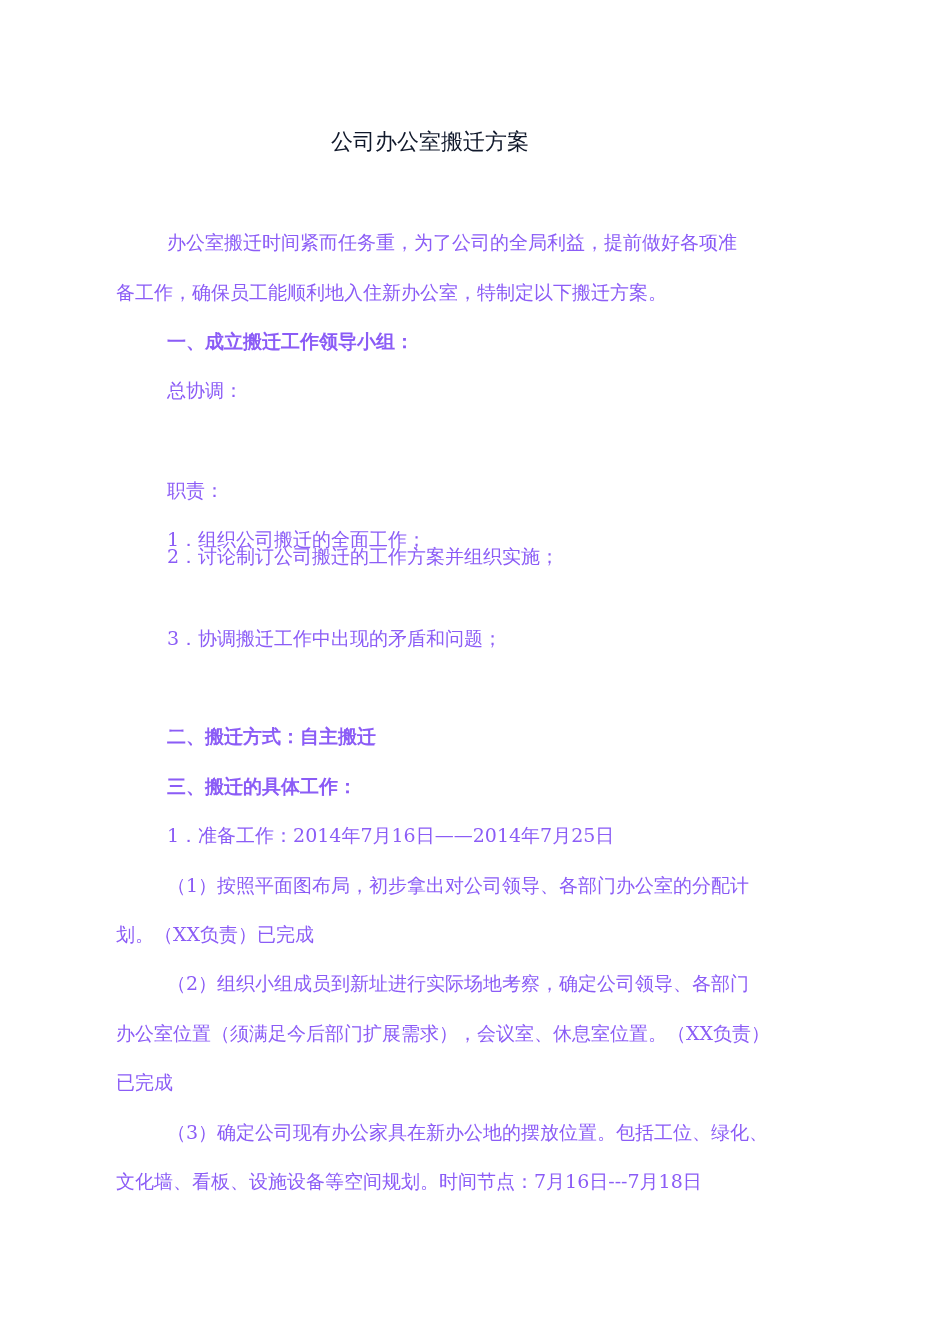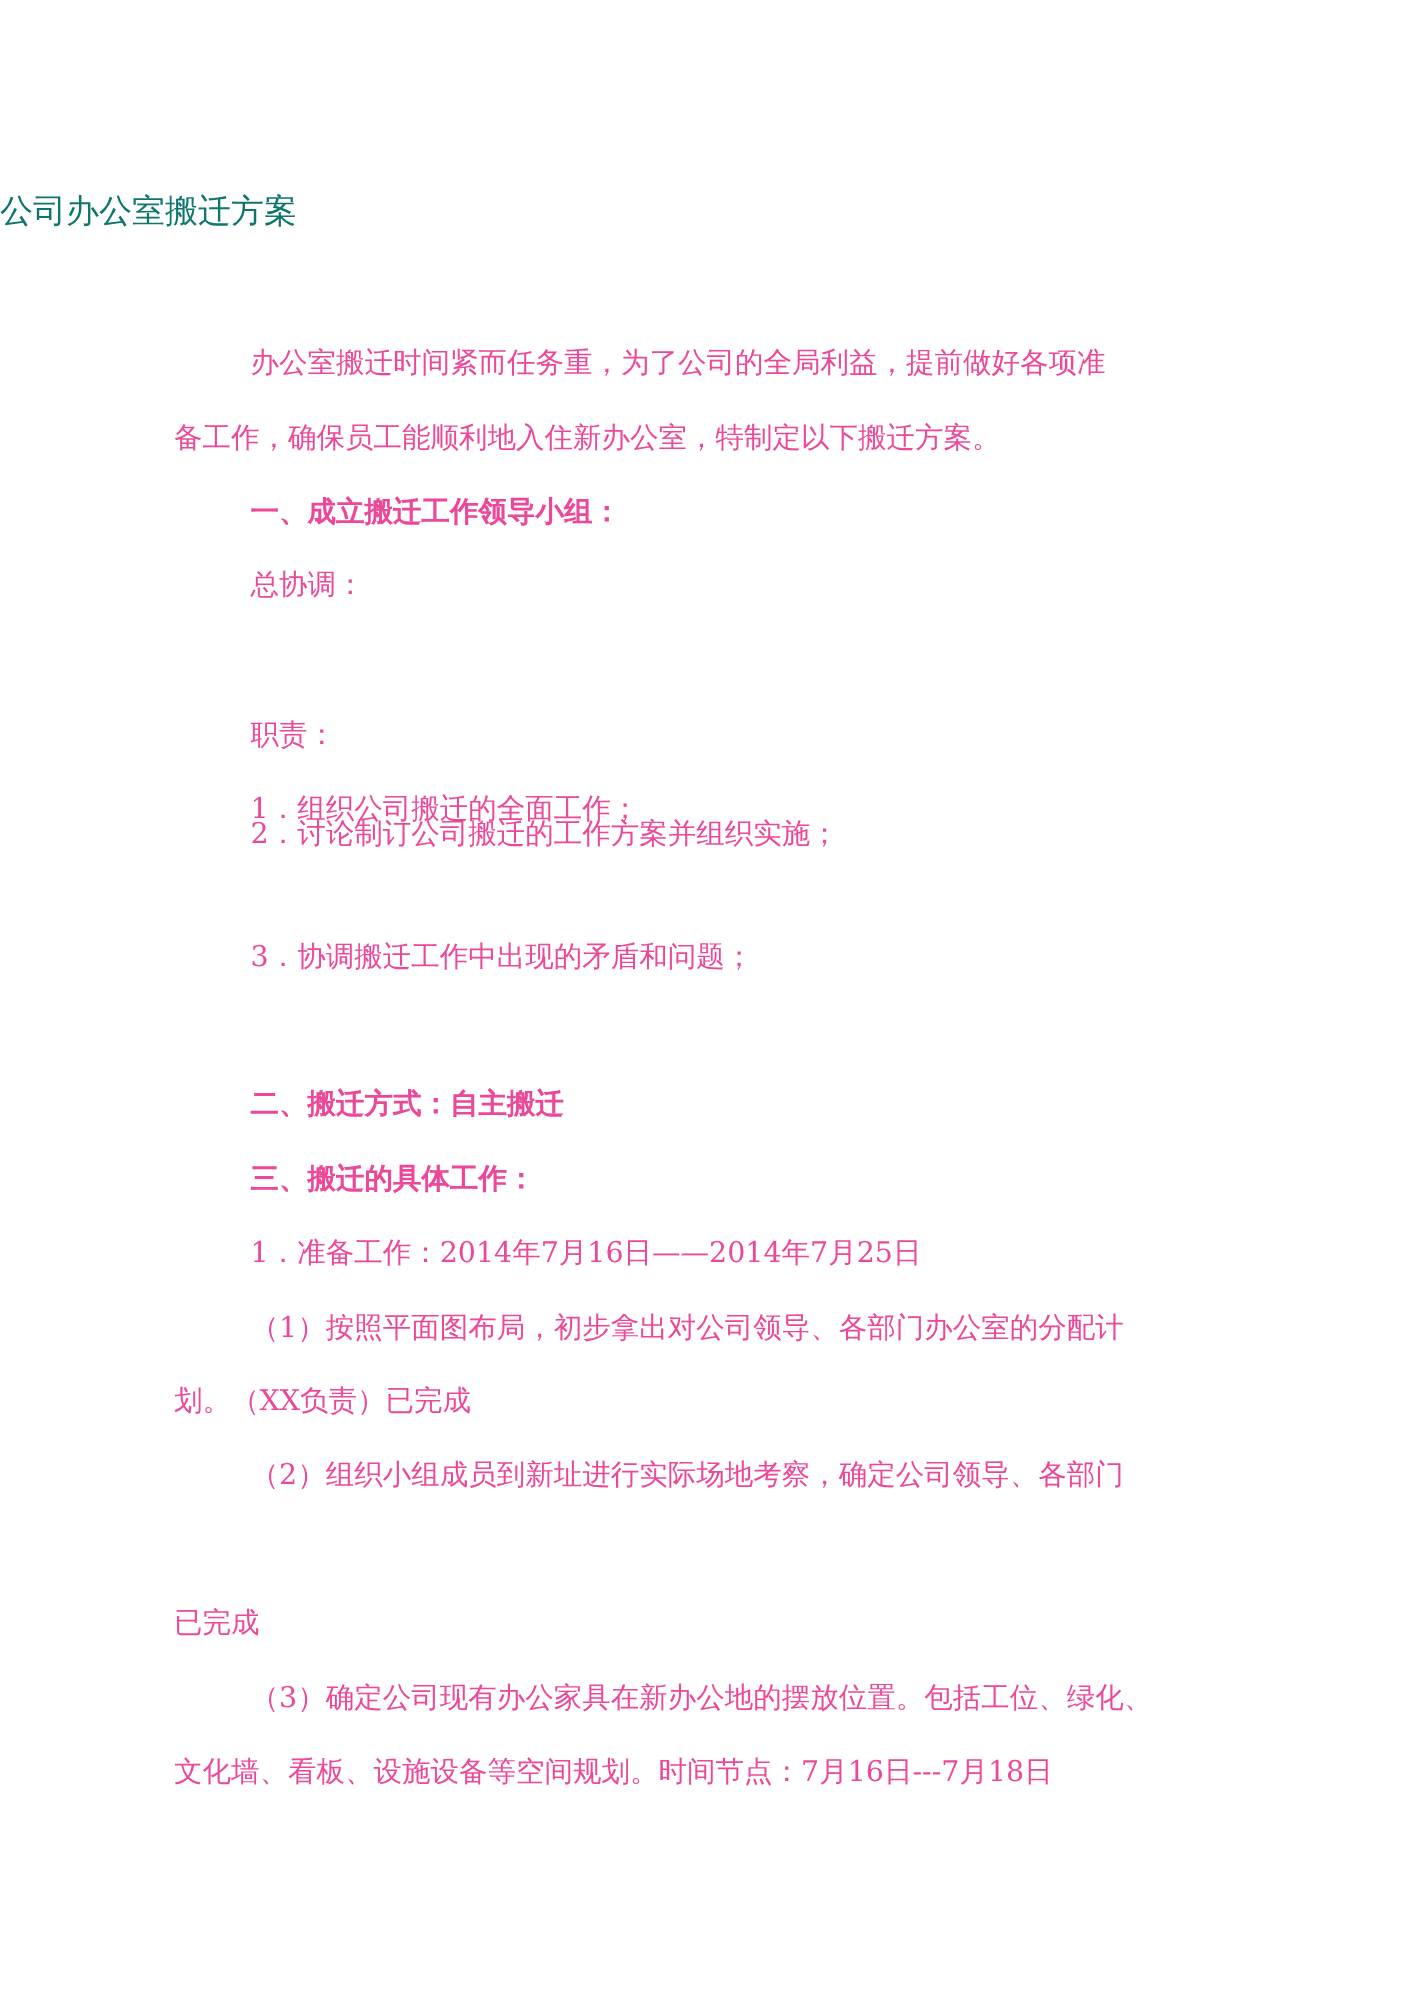--- a/index.html
+++ b/index.html
@@ -4,26 +4,26 @@
 <style>
   html, body { margin: 0; padding: 0; background: #ffffff; }
   body {
     width: 950px; height: 1344px; position: relative; overflow: hidden;
     font-family: "DejaVu Serif", "Liberation Serif", serif;
     color: #111111;
   }
   .page { position: absolute; left: 0; top: 0; width: 950px; height: 1344px; background: #fff; }
   .title {
     position: absolute; left: 0; width: 860px; top: 126px;
-    font-family: "DejaVu Sans", "Liberation Sans", sans-serif;
-    font-size: 22px; line-height: 32px; color: #0f766e;
+    text-align: center; font-family: "DejaVu Sans", "Liberation Sans", sans-serif;
+    font-size: 22px; line-height: 32px; color: #0f172a;
   }
   .line {
     position: absolute; left: 116px; width: 720px;
-    font-size: 19px; line-height: 30px; white-space: nowrap; color: #ec4899;
+    font-size: 19px; line-height: 30px; white-space: nowrap; color: #8b5cf6;
   }
   .indent { left: 167px; }
   .bold { font-family: "DejaVu Sans", "Liberation Sans", sans-serif; font-weight: bold; font-size: 19px; }
 </style>
 </head>
 <body>
 
 <div class="page">
   <div class="title">公司办公室搬迁方案</div>
 
@@ -39,17 +39,18 @@
   <div class="line indent" style="top:623px">3．协调搬迁工作中出现的矛盾和问题；</div>
 
   <div class="line indent bold" style="top:721px">二、搬迁方式：自主搬迁</div>
   <div class="line indent bold" style="top:771px">三、搬迁的具体工作：</div>
   <div class="line indent" style="top:820px">1．准备工作：2014年7月16日——2014年7月25日</div>
 
   <div class="line indent" style="top:870px">（1）按照平面图布局，初步拿出对公司领导、各部门办公室的分配计</div>
   <div class="line" style="top:919px">划。（XX负责）已完成</div>
 
   <div class="line indent" style="top:968px">（2）组织小组成员到新址进行实际场地考察，确定公司领导、各部门</div>
+  <div class="line" style="top:1018px">办公室位置（须满足今后部门扩展需求），会议室、休息室位置。（XX负责）</div>
   <div class="line" style="top:1067px">已完成</div>
 
   <div class="line indent" style="top:1117px">（3）确定公司现有办公家具在新办公地的摆放位置。包括工位、绿化、</div>
   <div class="line" style="top:1166px">文化墙、看板、设施设备等空间规划。时间节点：7月16日---7月18日</div>
 </div>
 
 </body></html>

